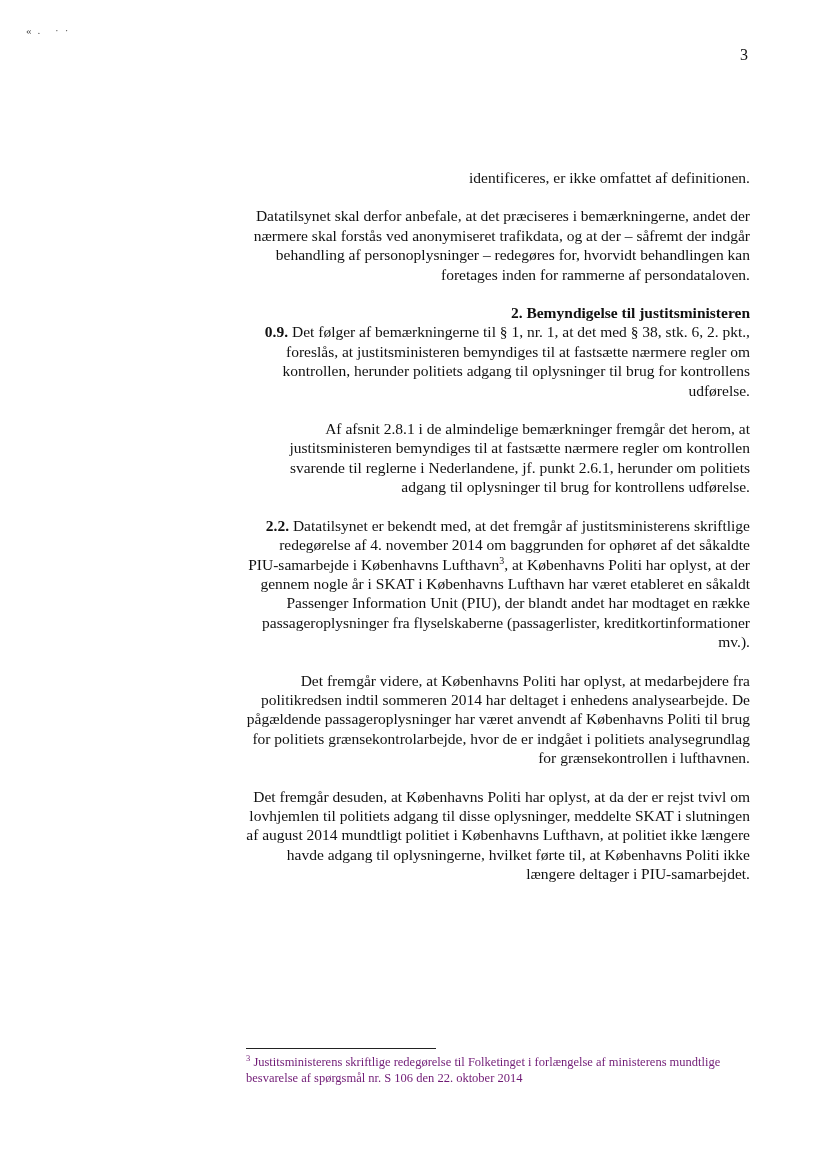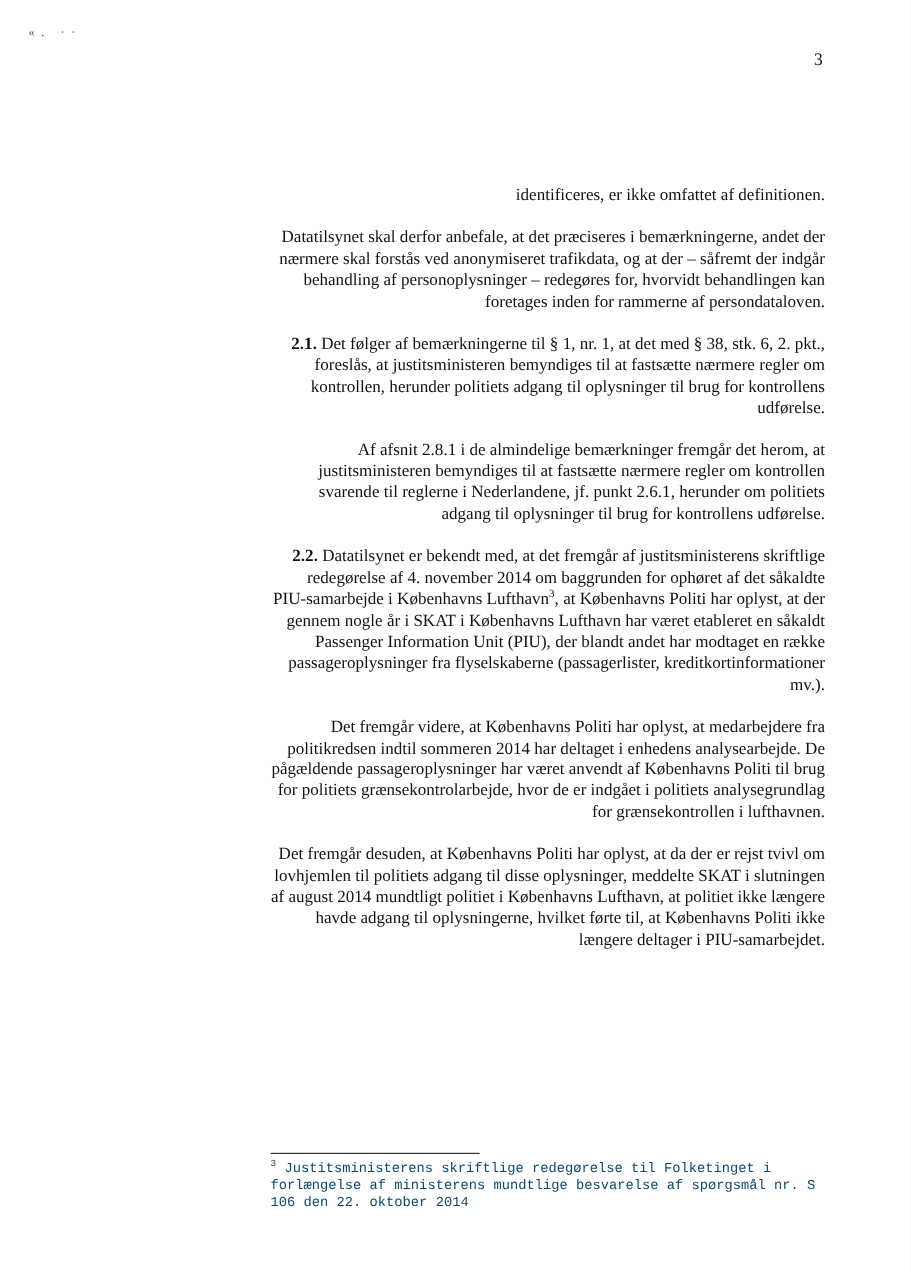--- a/index.html
+++ b/index.html
@@ -64,22 +64,21 @@
   }
   .footnote-rule {
     width: 190px;
     height: 0;
     border-top: 1.4px solid #222222;
     margin: 0 0 6px 0;
   }
   .footnote-text {
     font-size: 12.5px;
     line-height: 15.5px;
-    color: #0c4a6e;
-    font-family: Liberation Mono, monospace;
+    color: #701a75;
   }
   .footnote-text sup {
     font-size: 8.5px;
   }
 </style>
 </head>
 <body>
 
 <div class="page">
 
@@ -87,22 +86,23 @@
 
   <div class="page-number">3</div>
 
   <div class="body-column">
 
     <p class="para">identificeres, er ikke omfattet af definitionen.</p>
 
 
     <p class="para">Datatilsynet skal derfor anbefale, at det præciseres i bemærkningerne, andet der nærmere skal forstås ved anonymiseret trafikdata, og at der – såfremt der indgår behandling af personoplysninger – redegøres for, hvorvidt behandlingen kan foretages inden for rammerne af persondataloven.</p>
 
+    <p class="heading">2. Bemyndigelse til justitsministeren</p>
 
-    <p class="para"><span class="lead-bold">2.1.</span><span> Det følger af bemærkningerne til § 1, nr. 1, at det med § 38, stk. 6, 2. pkt., foreslås, at justitsministeren bemyndiges til at fastsætte nærmere regler om kontrollen, herunder politiets adgang til oplysninger til brug for kontrollens udførelse.</span></p>
+    <p class="para"><span class="lead-bold">0.9.</span><span> Det følger af bemærkningerne til § 1, nr. 1, at det med § 38, stk. 6, 2. pkt., foreslås, at justitsministeren bemyndiges til at fastsætte nærmere regler om kontrollen, herunder politiets adgang til oplysninger til brug for kontrollens udførelse.</span></p>
 
     <p class="para">Af afsnit 2.8.1 i de almindelige bemærkninger fremgår det herom, at justitsministeren bemyndiges til at fastsætte nærmere regler om kontrollen svarende til reglerne i Nederlandene, jf. punkt 2.6.1, herunder om politiets adgang til oplysninger til brug for kontrollens udførelse.</p>
 
 
     <p class="para"><span class="lead-bold">2.2.</span><span> Datatilsynet er bekendt med, at det fremgår af justitsministerens skriftlige redegørelse af 4. november 2014 om baggrunden for ophøret af det såkaldte PIU-samarbejde i Københavns Lufthavn</span><sup>3</sup><span>, at Københavns Politi har oplyst, at der gennem nogle år i SKAT i Københavns Lufthavn har været etableret en såkaldt Passenger Information Unit (PIU), der blandt andet har modtaget en række passageroplysninger fra flyselskaberne (passagerlister, kreditkortinformationer mv.).</span></p>
 
     <p class="para">Det fremgår videre, at Københavns Politi har oplyst, at medarbejdere fra politikredsen indtil sommeren 2014 har deltaget i enhedens analysearbejde. De pågældende passageroplysninger har været anvendt af Københavns Politi til brug for politiets grænsekontrolarbejde, hvor de er indgået i politiets analysegrundlag for grænsekontrollen i lufthavnen.</p>
 
     <p class="para">Det fremgår desuden, at Københavns Politi har oplyst, at da der er rejst tvivl om lovhjemlen til politiets adgang til disse oplysninger, meddelte SKAT i slutningen af august 2014 mundtligt politiet i Københavns Lufthavn, at politiet ikke længere havde adgang til oplysningerne, hvilket førte til, at Københavns Politi ikke længere deltager i PIU-samarbejdet.</p>
 

